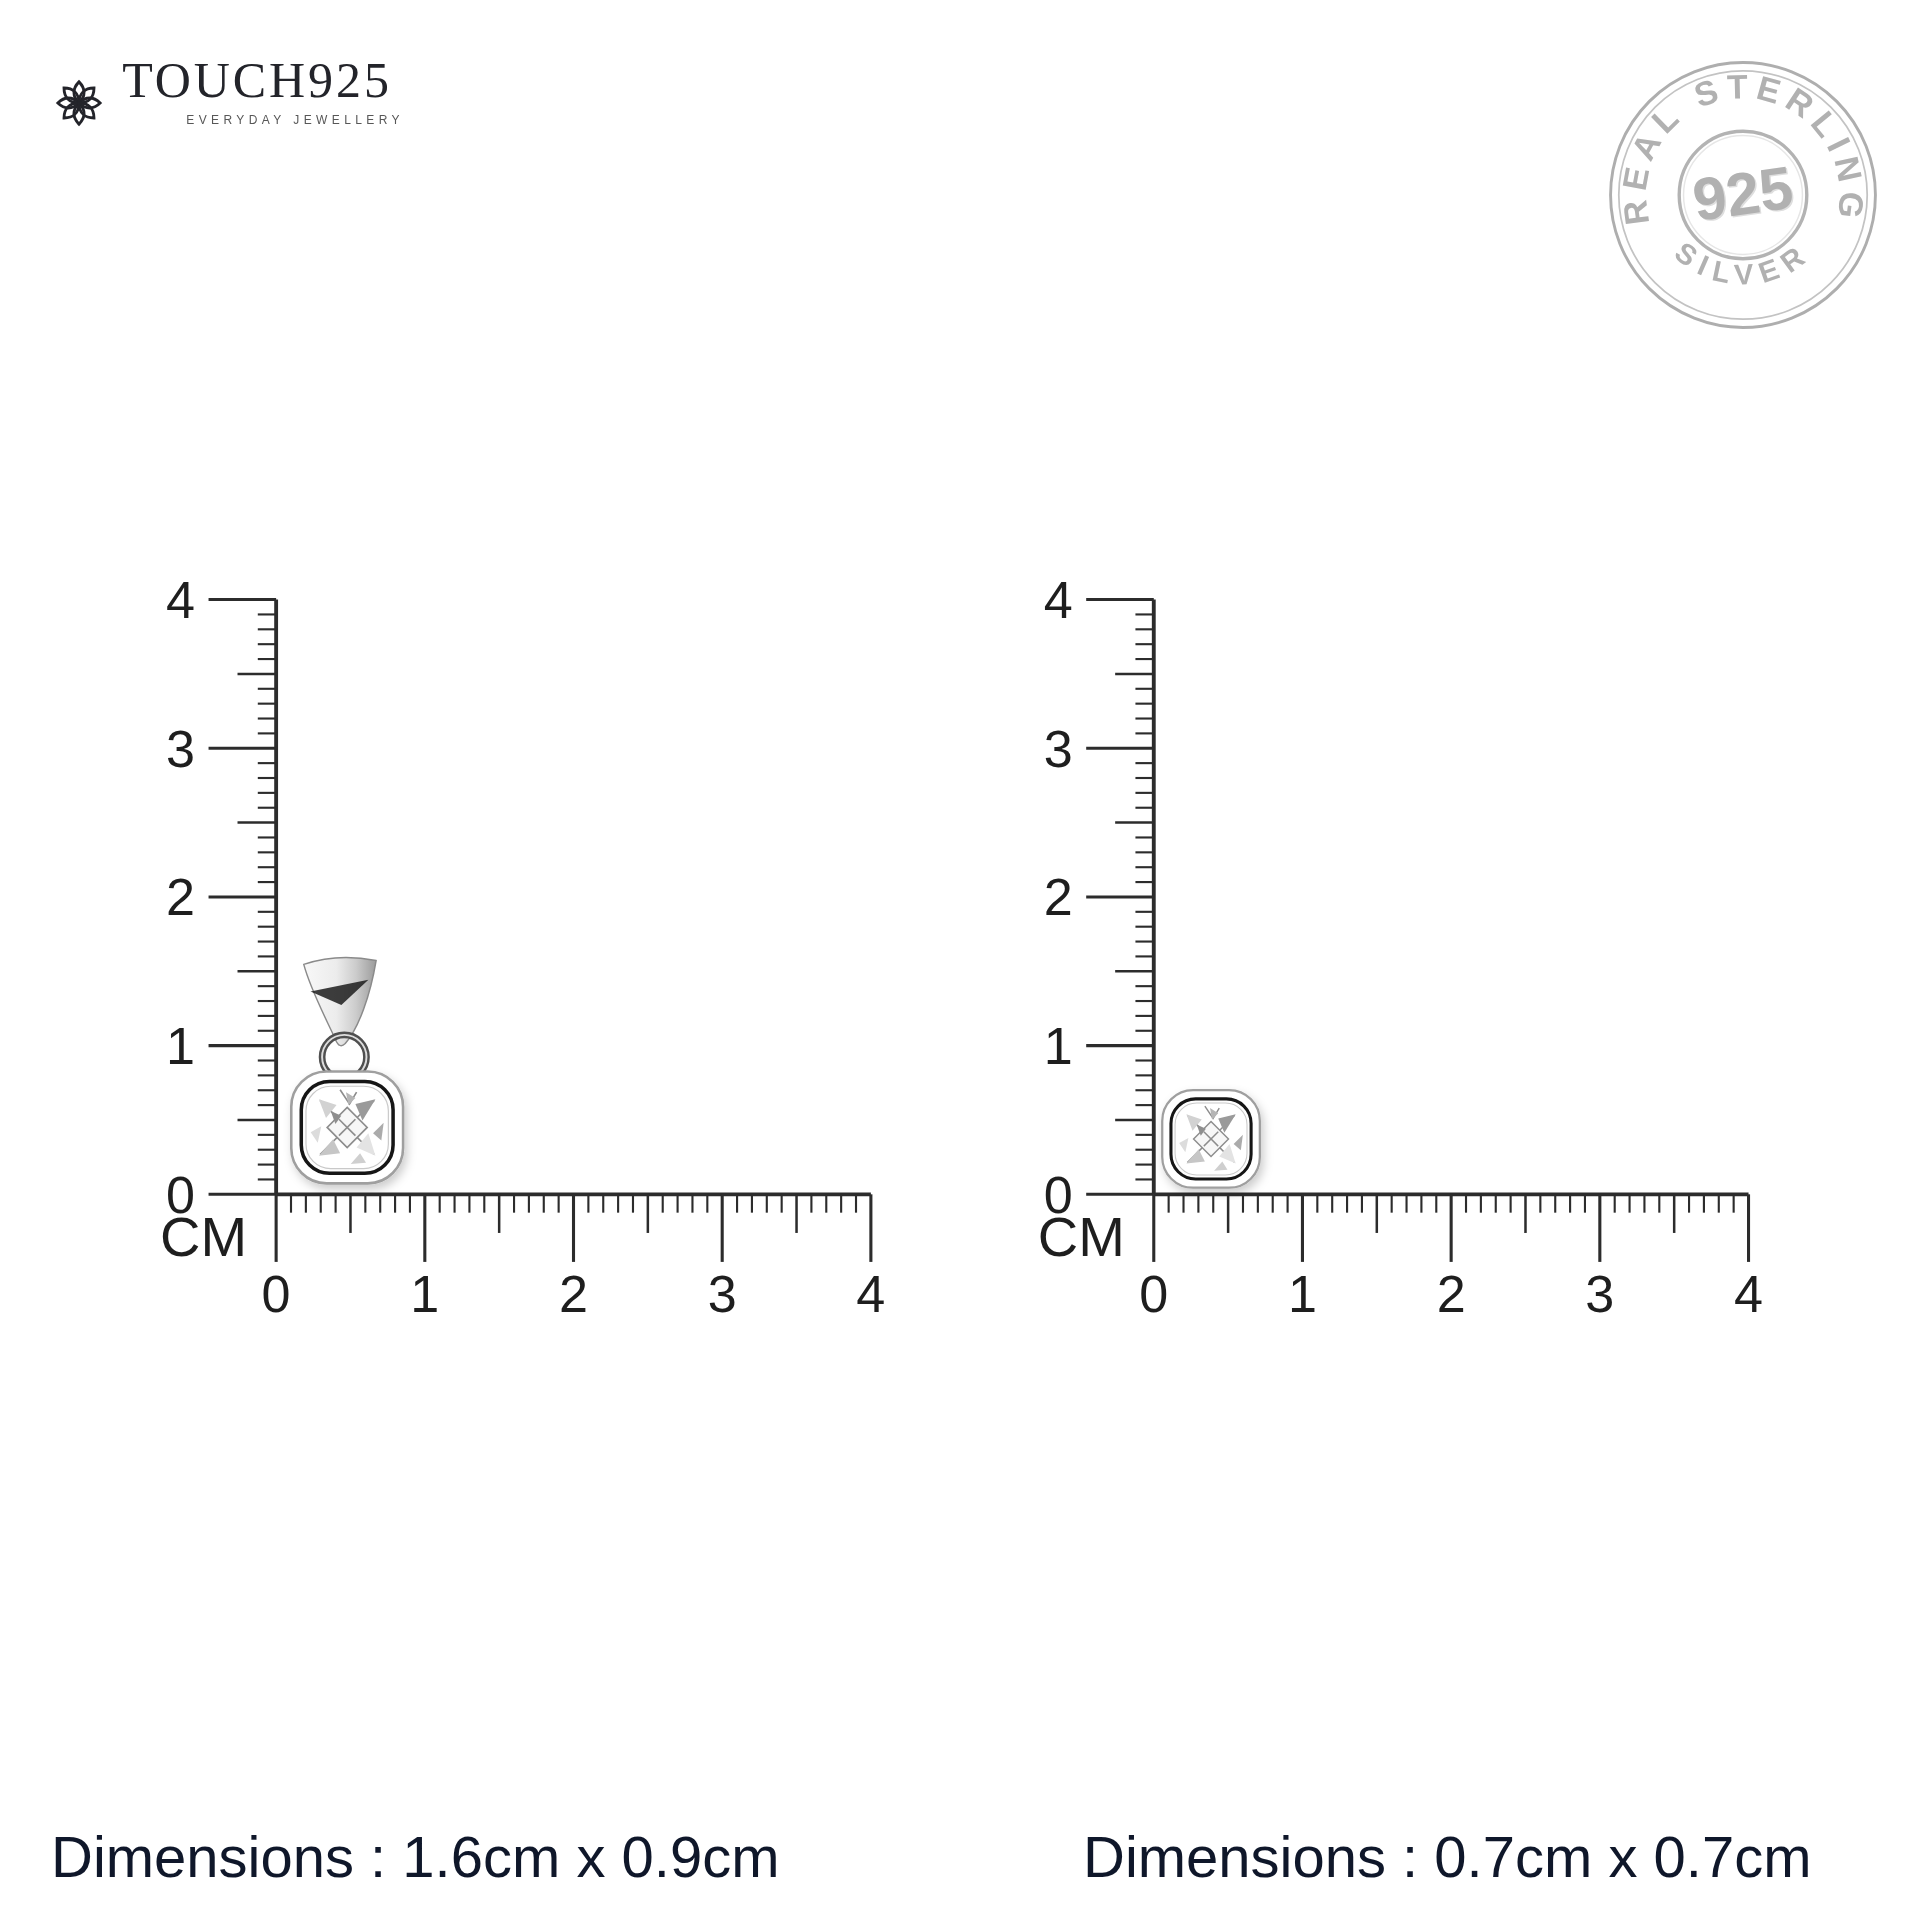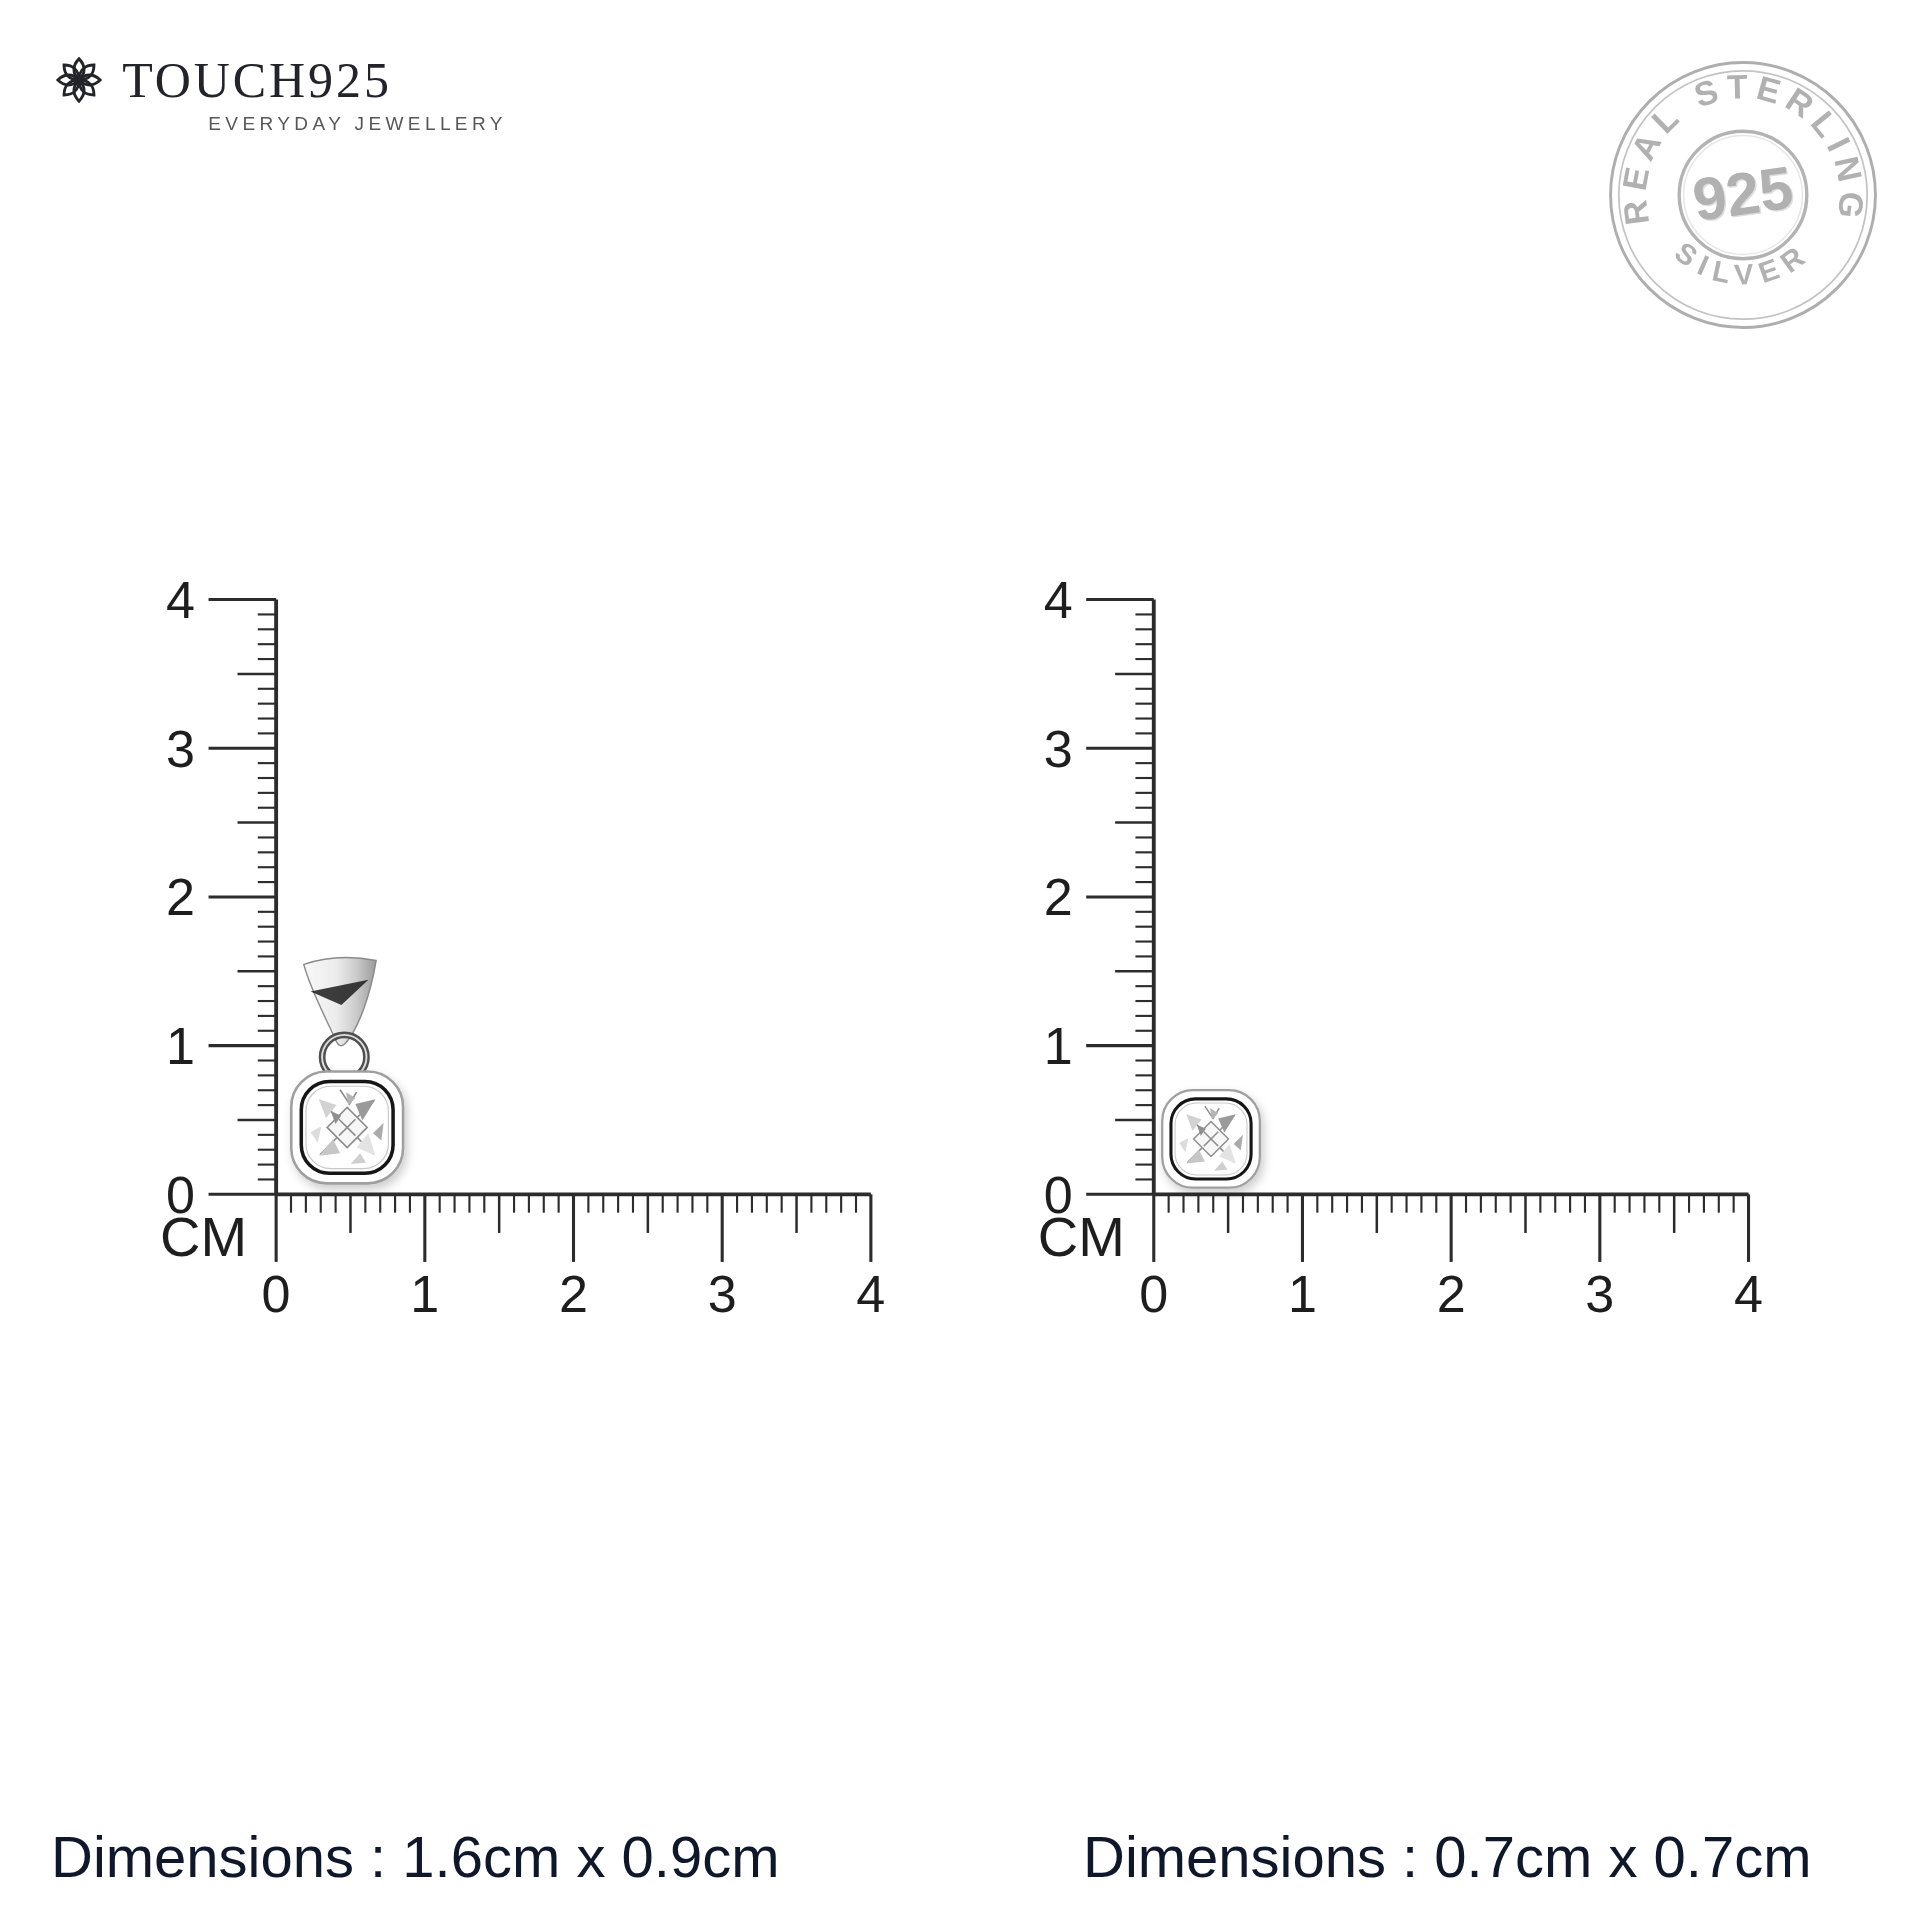--- a/index.html
+++ b/index.html
@@ -1,24 +1,24 @@
 <!DOCTYPE html>
 <html><head>
 <meta charset="utf-8">
 <style>
   html,body{margin:0;padding:0;background:#ffffff;}
   body{width:1931px;height:1931px;position:relative;overflow:hidden;
        font-family:"Liberation Sans",sans-serif;}
   .abs{position:absolute;}
 
   
-  .brand{left:55px;top:56px;display:flex;gap:19.3px;align-items:flex-start;}
+  .brand{left:55px;top:56px;display:flex;gap:19.3px;align-items:flex-end;}
   .brand-name{font-family:"Liberation Serif",serif;font-size:50px;line-height:48px;
               letter-spacing:2.9px;color:#23242a;}
-  .brand-tagline{margin-top:8.7px;margin-left:86px;font-size:19px;letter-spacing:4.4px;
+  .brand-tagline{margin-top:8.7px;margin-left:64px;font-size:12px;letter-spacing:4.4px;
                  color:#575757;}
 
   
   .caption{top:1823px;font-size:58px;color:#0f172a;letter-spacing:0px;white-space:nowrap;}
   .caption.left{left:51px;}
   .caption.right{left:1083px;}
 
   svg text{font-family:"Liberation Sans",sans-serif;}
   .stamp-text{fill:#b1b1b1;font-weight:bold;}
 </style>

